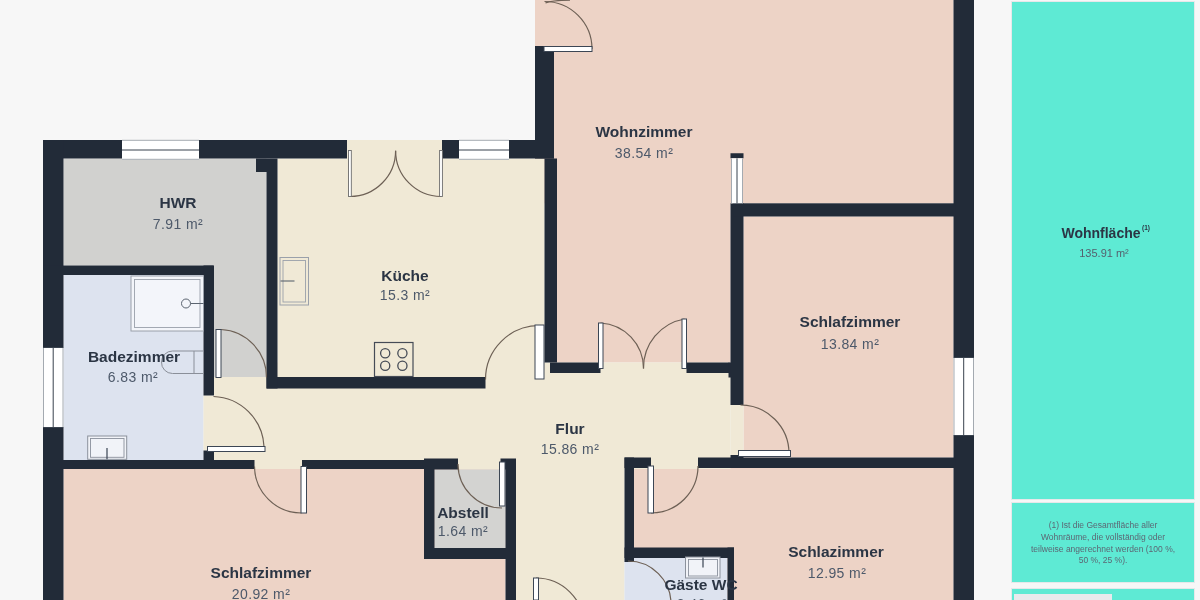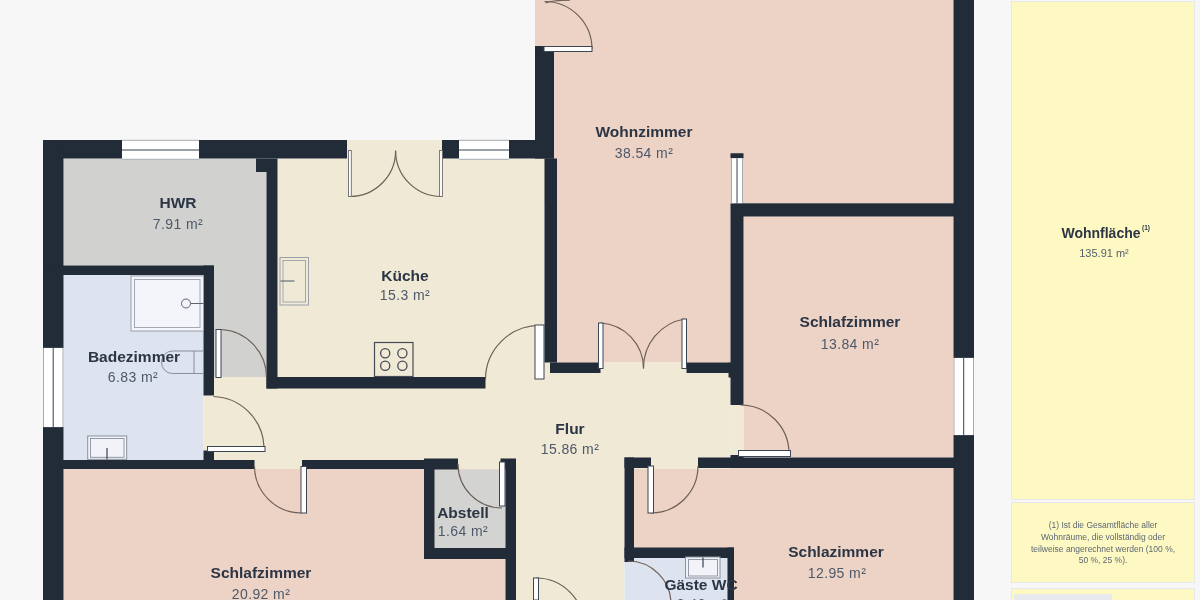--- a/index.html
+++ b/index.html
@@ -1,19 +1,19 @@
 <!DOCTYPE html>
 <html><head>
 <meta charset="utf-8">
 <style>
   html,body{margin:0;padding:0;background:#f7f7f7;width:1200px;height:600px;overflow:hidden;
     font-family:"Liberation Sans", sans-serif;}
   .page{position:relative;width:1088px;height:600px;background:#f7f7f7;}
   svg{position:absolute;left:0;top:0;}
-  .card{position:absolute;background:#fef9c3;border:1px solid #e7e8ea;box-sizing:border-box;}
+  .card{position:absolute;background:#5eead4;border:1px solid #e7e8ea;box-sizing:border-box;}
 </style>
 </head>
 <body>
 <div class="page">
 
 <svg width="1010" height="600" viewBox="0 0 1010 600">
 
   <rect x="535" y="0" width="418.5" height="203.3" fill="#edd3c6"></rect>
   <rect x="557" y="158.5" width="173.5" height="204" fill="#edd3c6"></rect>
 

